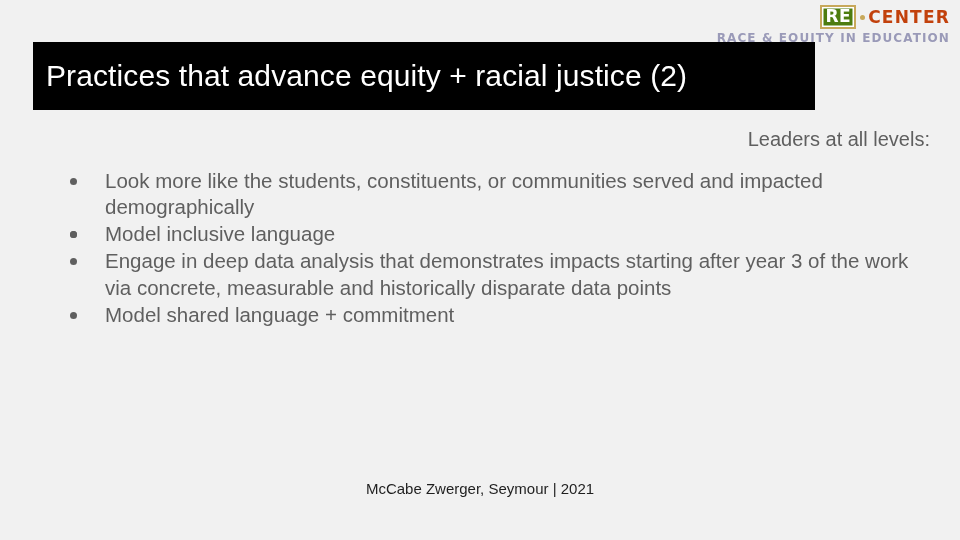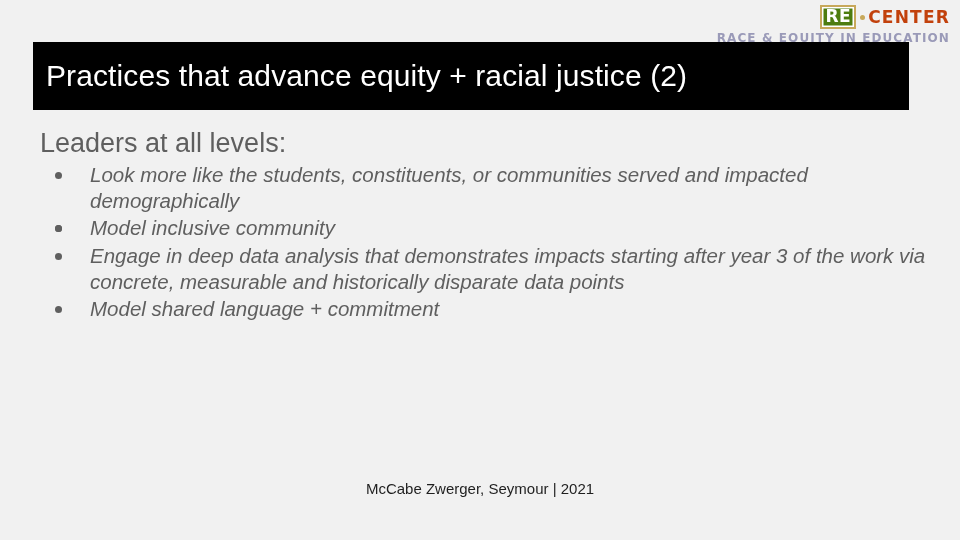--- a/index.html
+++ b/index.html
@@ -74,21 +74,21 @@
     letter-spacing: 1.1px;
     font-family: "DejaVu Sans", sans-serif;
     padding-left: 44px;
   }
 
   
   .title-bar {
     position: absolute;
     left: 33px;
     top: 42px;
-    width: 876px;
+    width: 782px;
     height: 68px;
     background: #000000;
     display: flex;
     align-items: center;
   }
   .title-text {
     color: #ffffff;
     font-size: 30px;
     font-weight: normal;
     padding-left: 13px;
@@ -98,30 +98,30 @@
 
   
   .body-block {
     position: absolute;
     left: 40px;
     top: 128px;
     width: 890px;
   }
   .lead-line {
     color: #5f5f5f;
-    font-size: 27px;
+    font-size: 20px;
     line-height: 1.18;
     margin-bottom: 2px;
     font-family: "Liberation Sans", sans-serif;
+    text-align: right;
   }
   ul.bullets {
     list-style: none;
-    margin: 1px;
+    margin: 16px;
     padding: 0;
-    font-style: italic;
   }
   ul.bullets li {
     position: relative;
     padding-left: 49px;
     color: #5f5f5f;
     font-size: 20.5px;
     line-height: 1.28;
     margin-bottom: 1px;
     font-family: "Liberation Sans", sans-serif;
   }
@@ -170,21 +170,21 @@
     <ul class="bullets">
       <li>
         <span class="dot"></span>
         <span>Look more like the students, constituents, or communities served and impacted demographically</span>
       </li>
       <li>
         <span class="dot"></span>
       </li>
       <li>
         <span class="dot"></span>
-        <span>Model inclusive community</span>
+        <span>Model inclusive language</span>
       </li>
       <li>
         <span class="dot"></span>
         <span>Engage in deep data analysis that demonstrates impacts starting after year 3 of the work via concrete, measurable and historically disparate data points</span>
       </li>
       <li>
         <span class="dot"></span>
         <span>Model shared language + commitment</span>
       </li>
     </ul>

